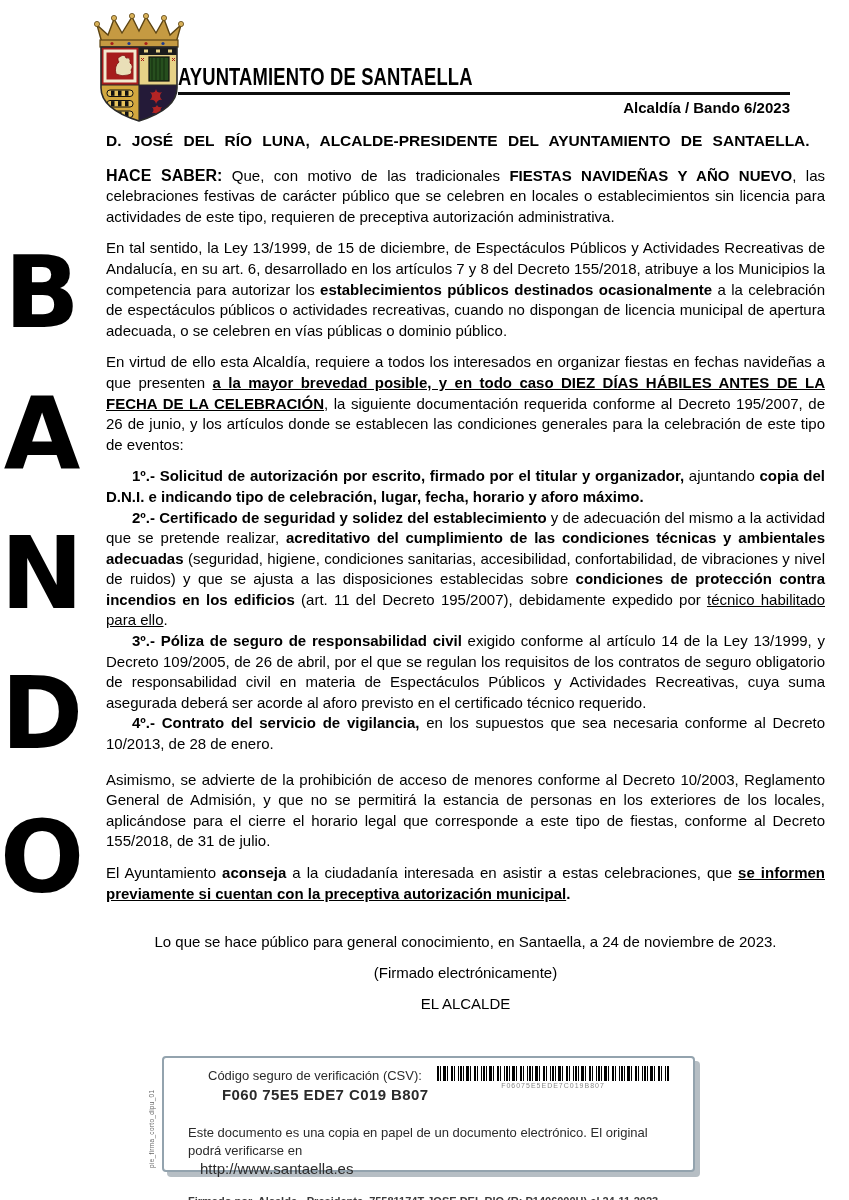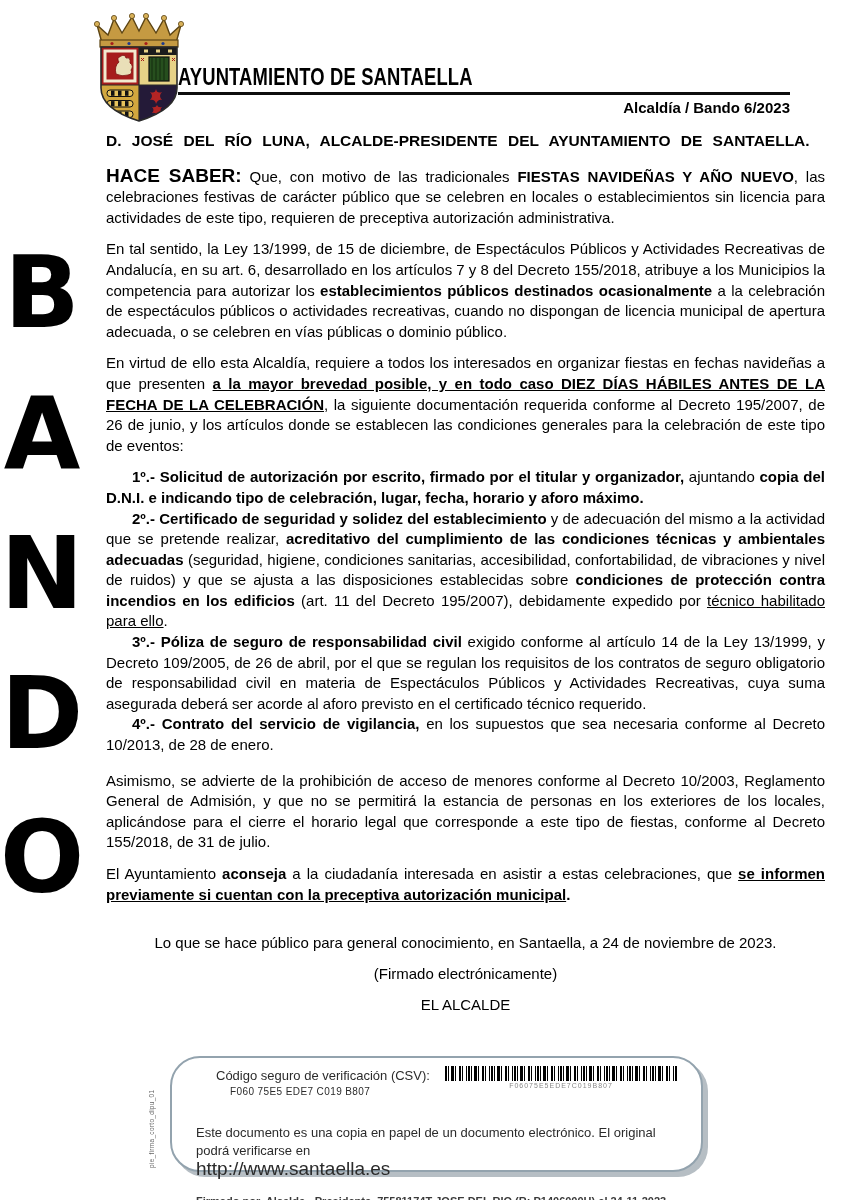--- a/index.html
+++ b/index.html
@@ -53,50 +53,50 @@
   .body-col {
     position: absolute; left: 106px; top: 131px; width: 719px;
     font-size: 15px; line-height: 20.6px;
   }
   .para { text-align: justify; margin-bottom: 11px; }
   .para.addr { font-weight: bold; font-size: 15.5px; word-spacing: 6px; margin-bottom: 14px; }
   .para.item { margin-bottom: 0; text-indent: 26px; }
   .para.item-last { margin-bottom: 15px; text-indent: 26px; }
   .b { font-weight: bold; }
   .u { text-decoration: underline; }
-  .big { font-size: 19px; }
+  .big { font-size: 16px; }
   .closing { text-align: center; margin-top: 28px; margin-bottom: 10px; }
   .sig-title { text-align: center; margin-bottom: 0; }
   .sig-note { text-align: center; }
 
   
   .csv-box {
-    position: absolute; left: 170px; top: 1056px;
+    position: absolute; left: 162px; top: 1056px;
     width: 533px; height: 116px;
-    border: 2px solid #93a3ae; border-radius: 30px;
+    border: 2px solid #93a3ae; border-radius: 4px;
     background: #fff;
     box-shadow: 5px 5px 0 #b6bec4;
     padding: 8px 18px 6px 24px;
     color: #2b2b2b;
   }
   .csv-row { position: relative; height: 42px; }
   .csv-label { position: absolute; left: 20px; top: 2px; font-size: 13px; }
-  .csv-code  { position: absolute; left: 34px; top: 20px; font-size: 10px; font-weight: normal; letter-spacing: 0.4px; }
+  .csv-code  { position: absolute; left: 34px; top: 20px; font-size: 15px; font-weight: bold; letter-spacing: 0.4px; }
   .barcode-wrap { position: absolute; right: 6px; top: 0; width: 232px; text-align: center; }
   .barcode {
     width: 232px; height: 15px;
     background: repeating-linear-gradient(90deg,
       #000 0 2px, #fff 2px 3px, #000 3px 4px, #fff 4px 6px,
       #000 6px 9px, #fff 9px 10px, #000 10px 11px, #fff 11px 14px,
       #000 14px 16px, #fff 16px 17px, #000 17px 18px, #fff 18px 21px,
       #000 21px 22px, #fff 22px 23px);
   }
   .barcode-caption { font-size: 7px; color: #8a8a8a; letter-spacing: 1px; margin-top: 1px; }
   .csv-note { font-size: 13px; line-height: 18px; margin-top: 16px; }
-  .csv-url { font-size: 19px; line-height: 18px; }
+  .csv-url { font-size: 15px; line-height: 18px; margin-left: 12px; }
   .csv-signed { font-size: 11px; font-weight: bold; color: #3a3a3a; margin-top: 17px; white-space: pre-wrap; }
   .side-code {
     position: absolute; left: 148px; top: 1168px;
     transform: rotate(-90deg); transform-origin: left top;
     font-size: 6.5px; color: #666; letter-spacing: 0.3px; white-space: nowrap;
   }
 </style>
 </head>
 <body>
 

